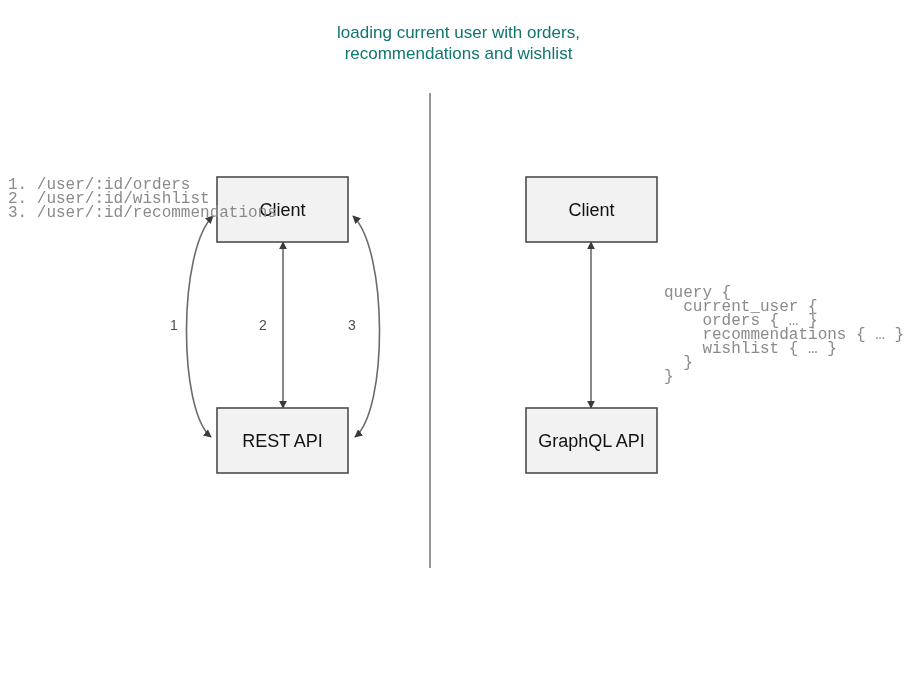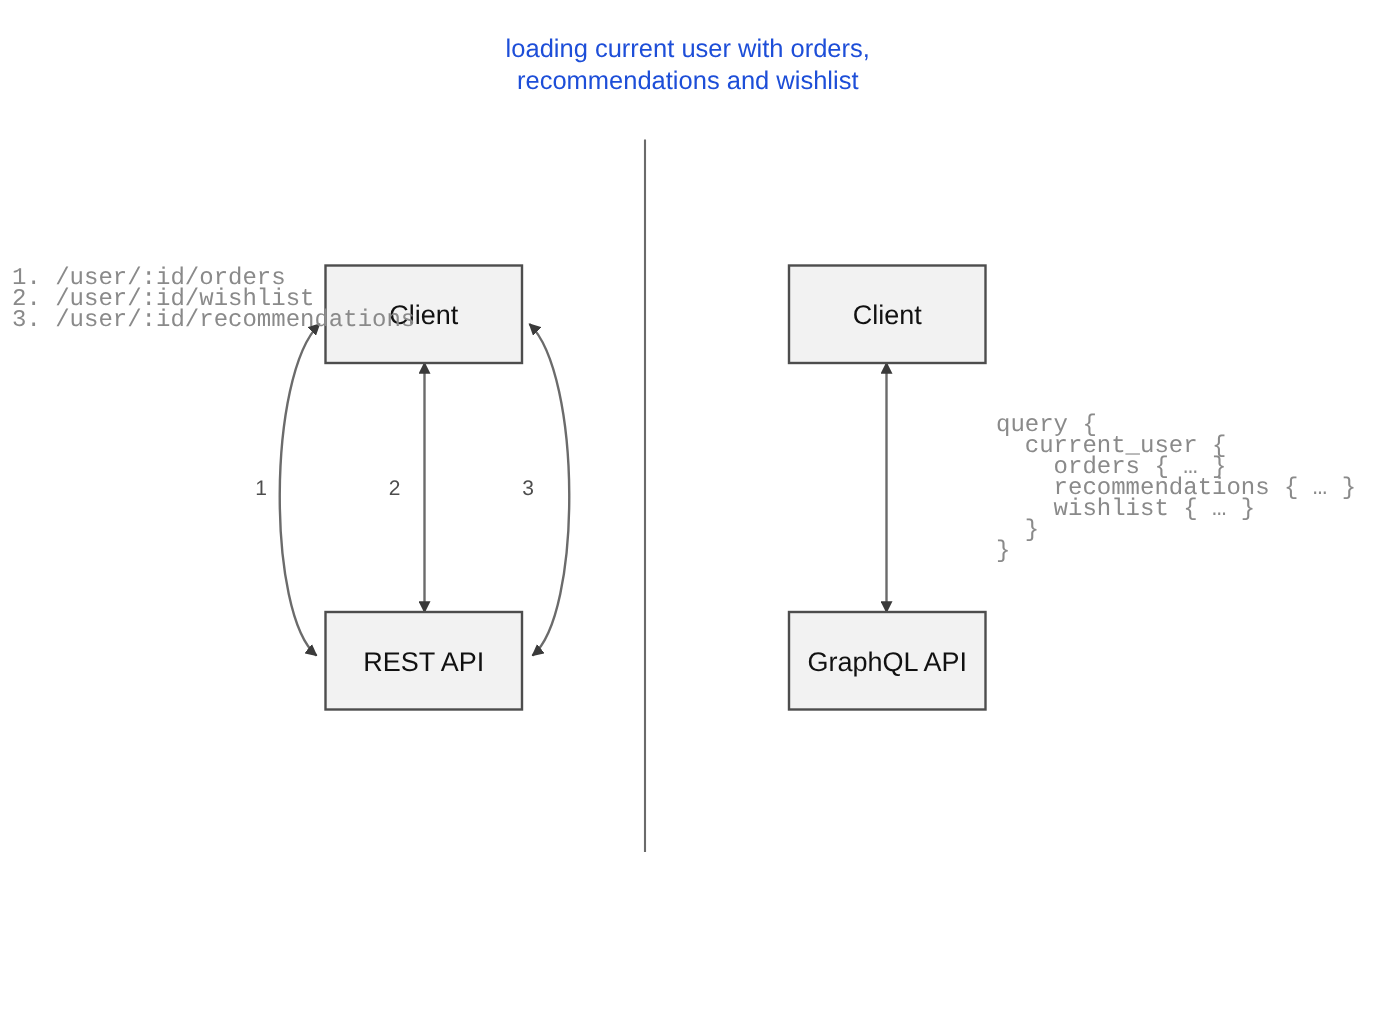--- a/index.html
+++ b/index.html
@@ -24,21 +24,21 @@
   }
   .title-text {
     position: absolute;
     left: 0;
     top: 22px;
     width: 917px;
     text-align: center;
     font-family: "Liberation Sans", sans-serif;
     font-size: 17px;
     line-height: 21px;
-    color: #1d4ed8;
+    color: #0f766e;
     white-space: pre-line;
   }
   .node-label {
     font-family: "Liberation Sans", sans-serif;
     font-size: 18px;
     fill: #111111;
   }
   .step-number {
     font-family: "Liberation Sans", sans-serif;
     font-size: 14px;
@@ -51,21 +51,21 @@
     line-height: 14px;
     color: #8a8a8a;
     white-space: pre;
   }
   #rest-endpoints-list {
     left: 8px;
     top: 178px;
   }
   #graphql-query-block {
     left: 664px;
-    top: 276px;
+    top: 286px;
   }
   .box-rect {
     fill: #f2f2f2;
     stroke: #4d4d4d;
     stroke-width: 1.6;
   }
   .edge-line {
     fill: none;
     stroke: #6b6b6b;
     stroke-width: 1.6;

